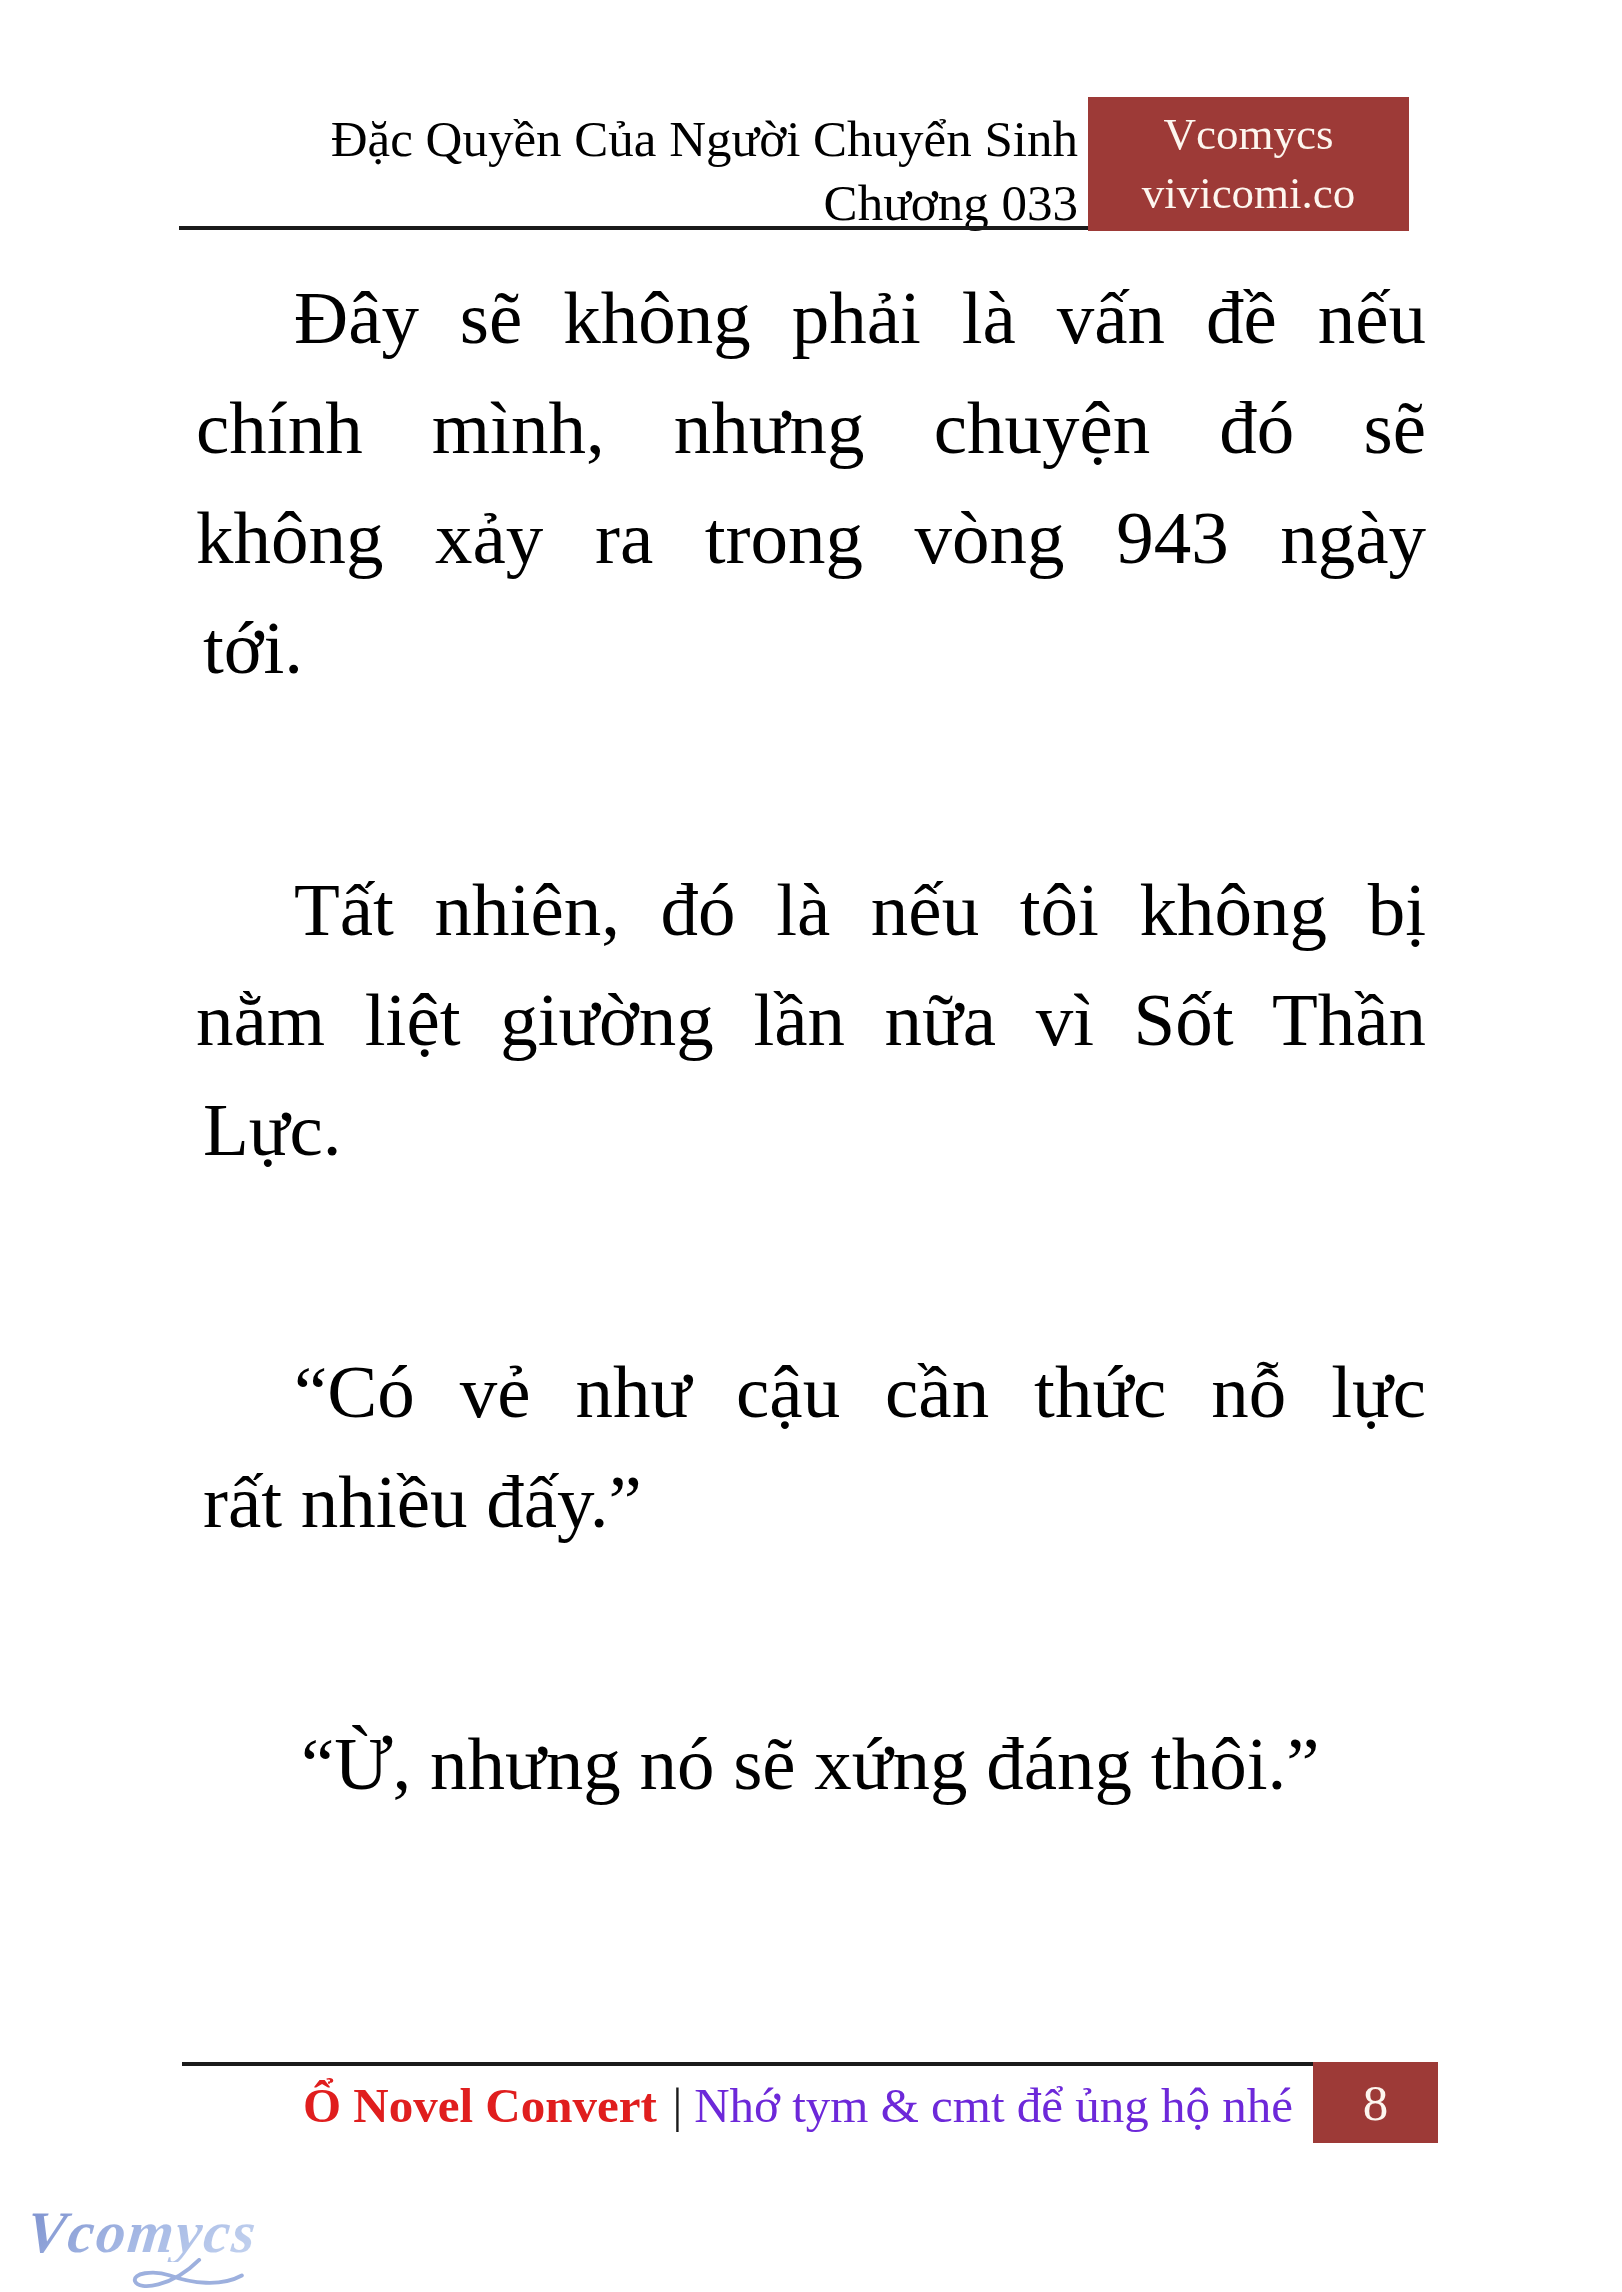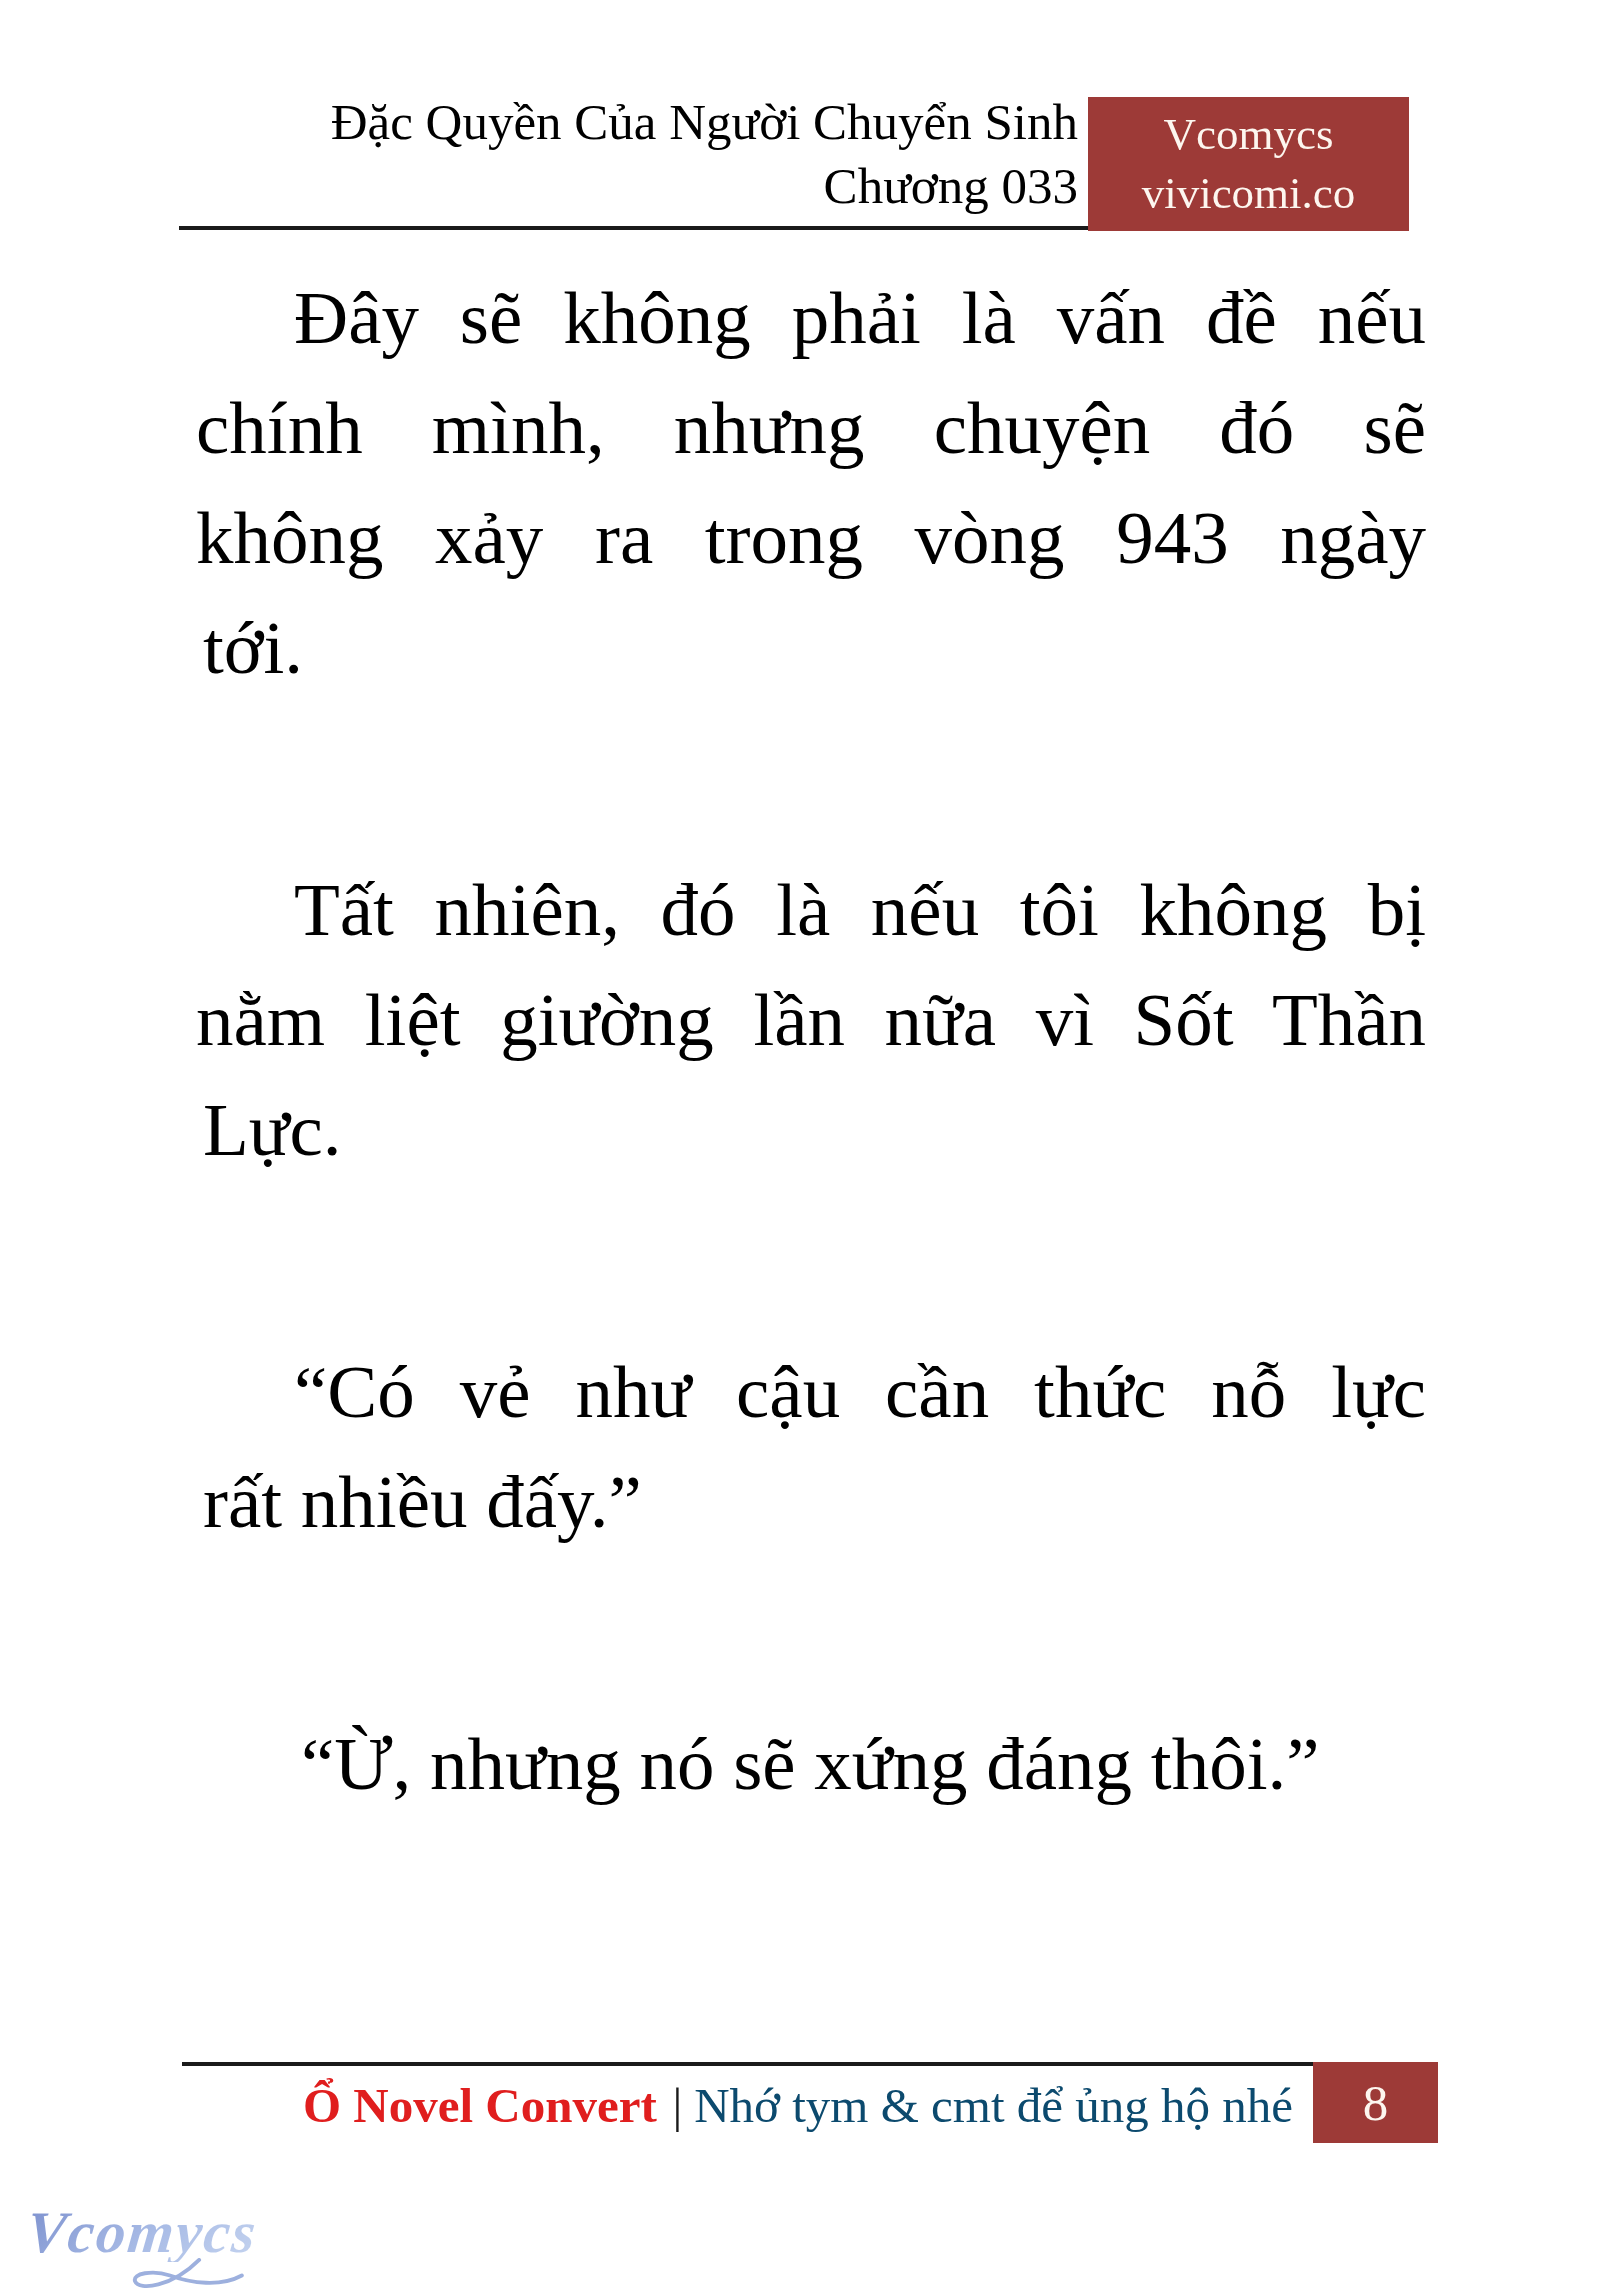--- a/index.html
+++ b/index.html
@@ -7,21 +7,21 @@
     position:relative;
     width:1622px;height:2293px;
     background:#ffffff;
     font-family:"Liberation Serif","DejaVu Serif",serif;
     color:#000000;
     overflow:hidden;
     margin:0 auto;
   }
   
   .header-text{
-    position:absolute;left:182px;right:544px;top:90px;
+    position:absolute;left:182px;right:544px;top:107px;
     text-align:right;
     font-size:51px;line-height:64px;
     color:#000;
     white-space:nowrap;
   }
   .brand-box{
     position:absolute;left:1088px;top:97px;width:321px;height:134px;
     background:#9d3a37;
     color:#fdf6ef;
     display:flex;flex-direction:column;justify-content:center;align-items:center;
@@ -53,21 +53,21 @@
     background:#1a1a1a;
   }
   .footer-text{
     position:absolute;left:182px;top:2070px;width:1111px;
     text-align:right;
     font-size:49px;line-height:71px;
     white-space:nowrap;
   }
   .footer-brand{color:#e01e1e;font-weight:bold;margin-left:12px;}
   .footer-sep{color:#1a1a1a;padding:0 11.8px 0 15.7px;font-weight:normal;}
-  .footer-note{color:#0c4a6e;margin-top:10px;}
+  .footer-note{color:#6d28d9;margin-top:10px;}
   .page-box{
     position:absolute;left:1313px;top:2062px;width:125px;height:81px;
     background:#9d3a37;
     color:#fdf6ef;
     display:flex;align-items:center;justify-content:center;
     font-size:51px;
   }
   
   .watermark{
     position:absolute;left:27.4px;top:2203px;width:255px;height:88px;

